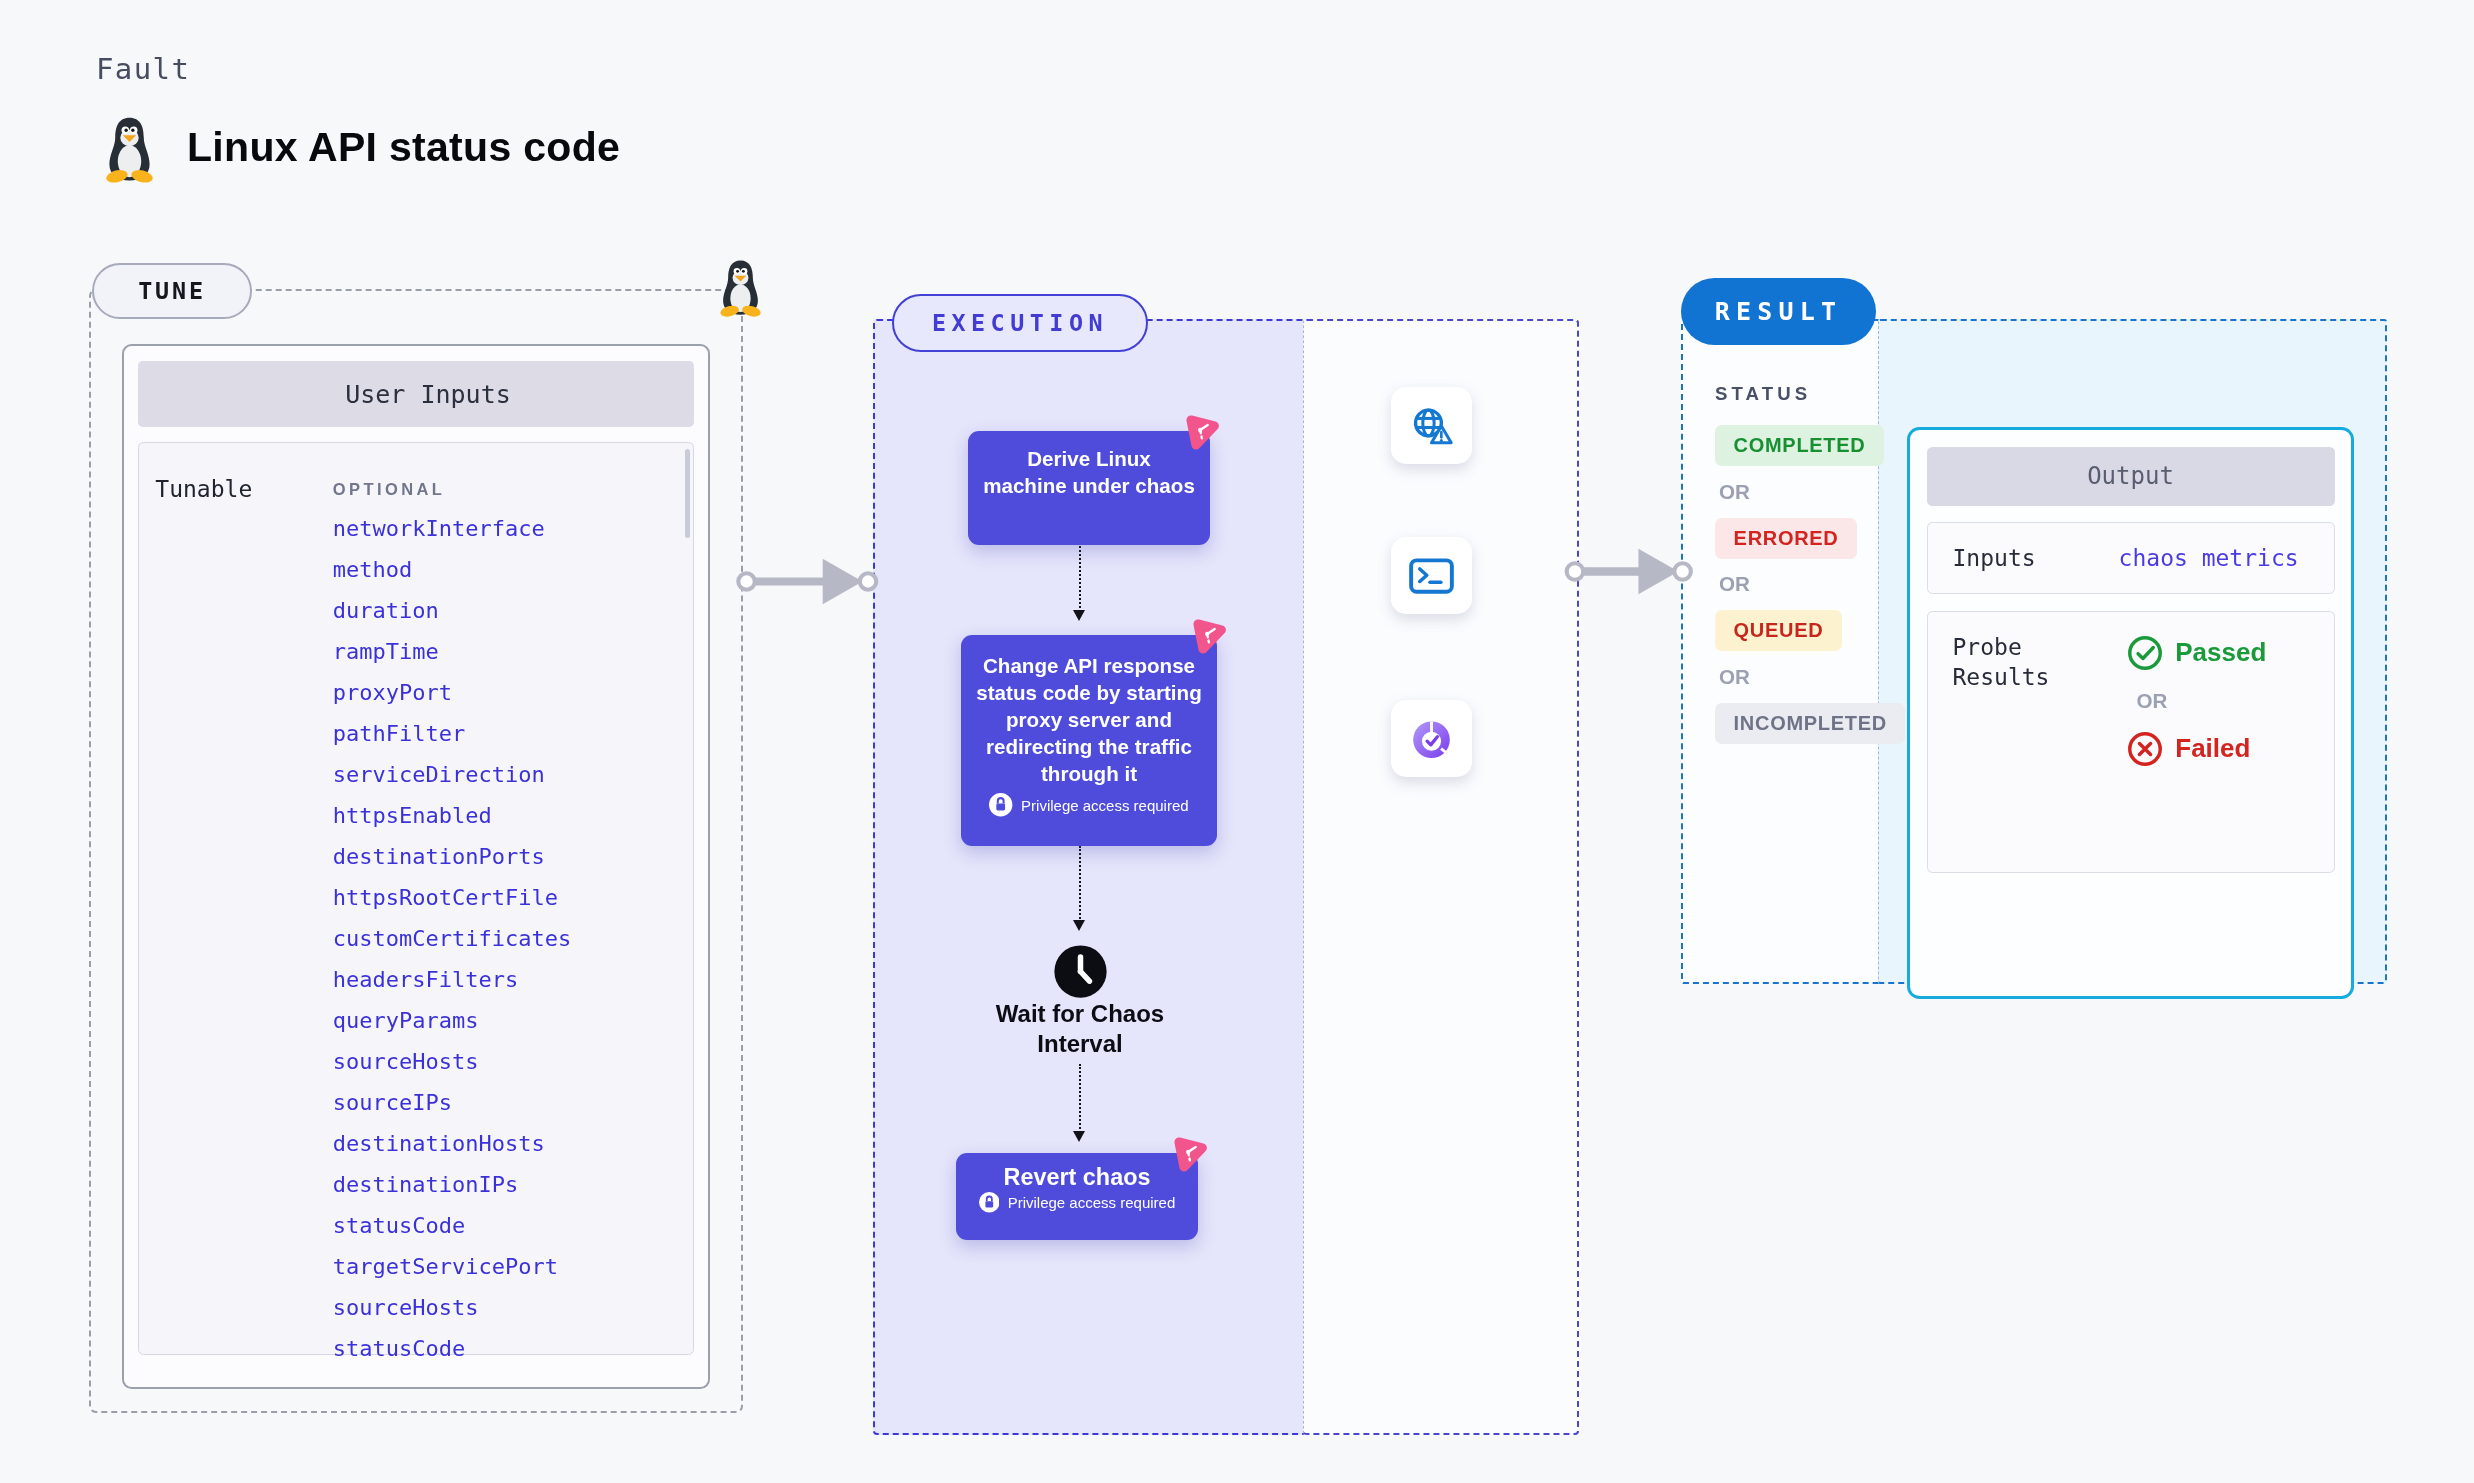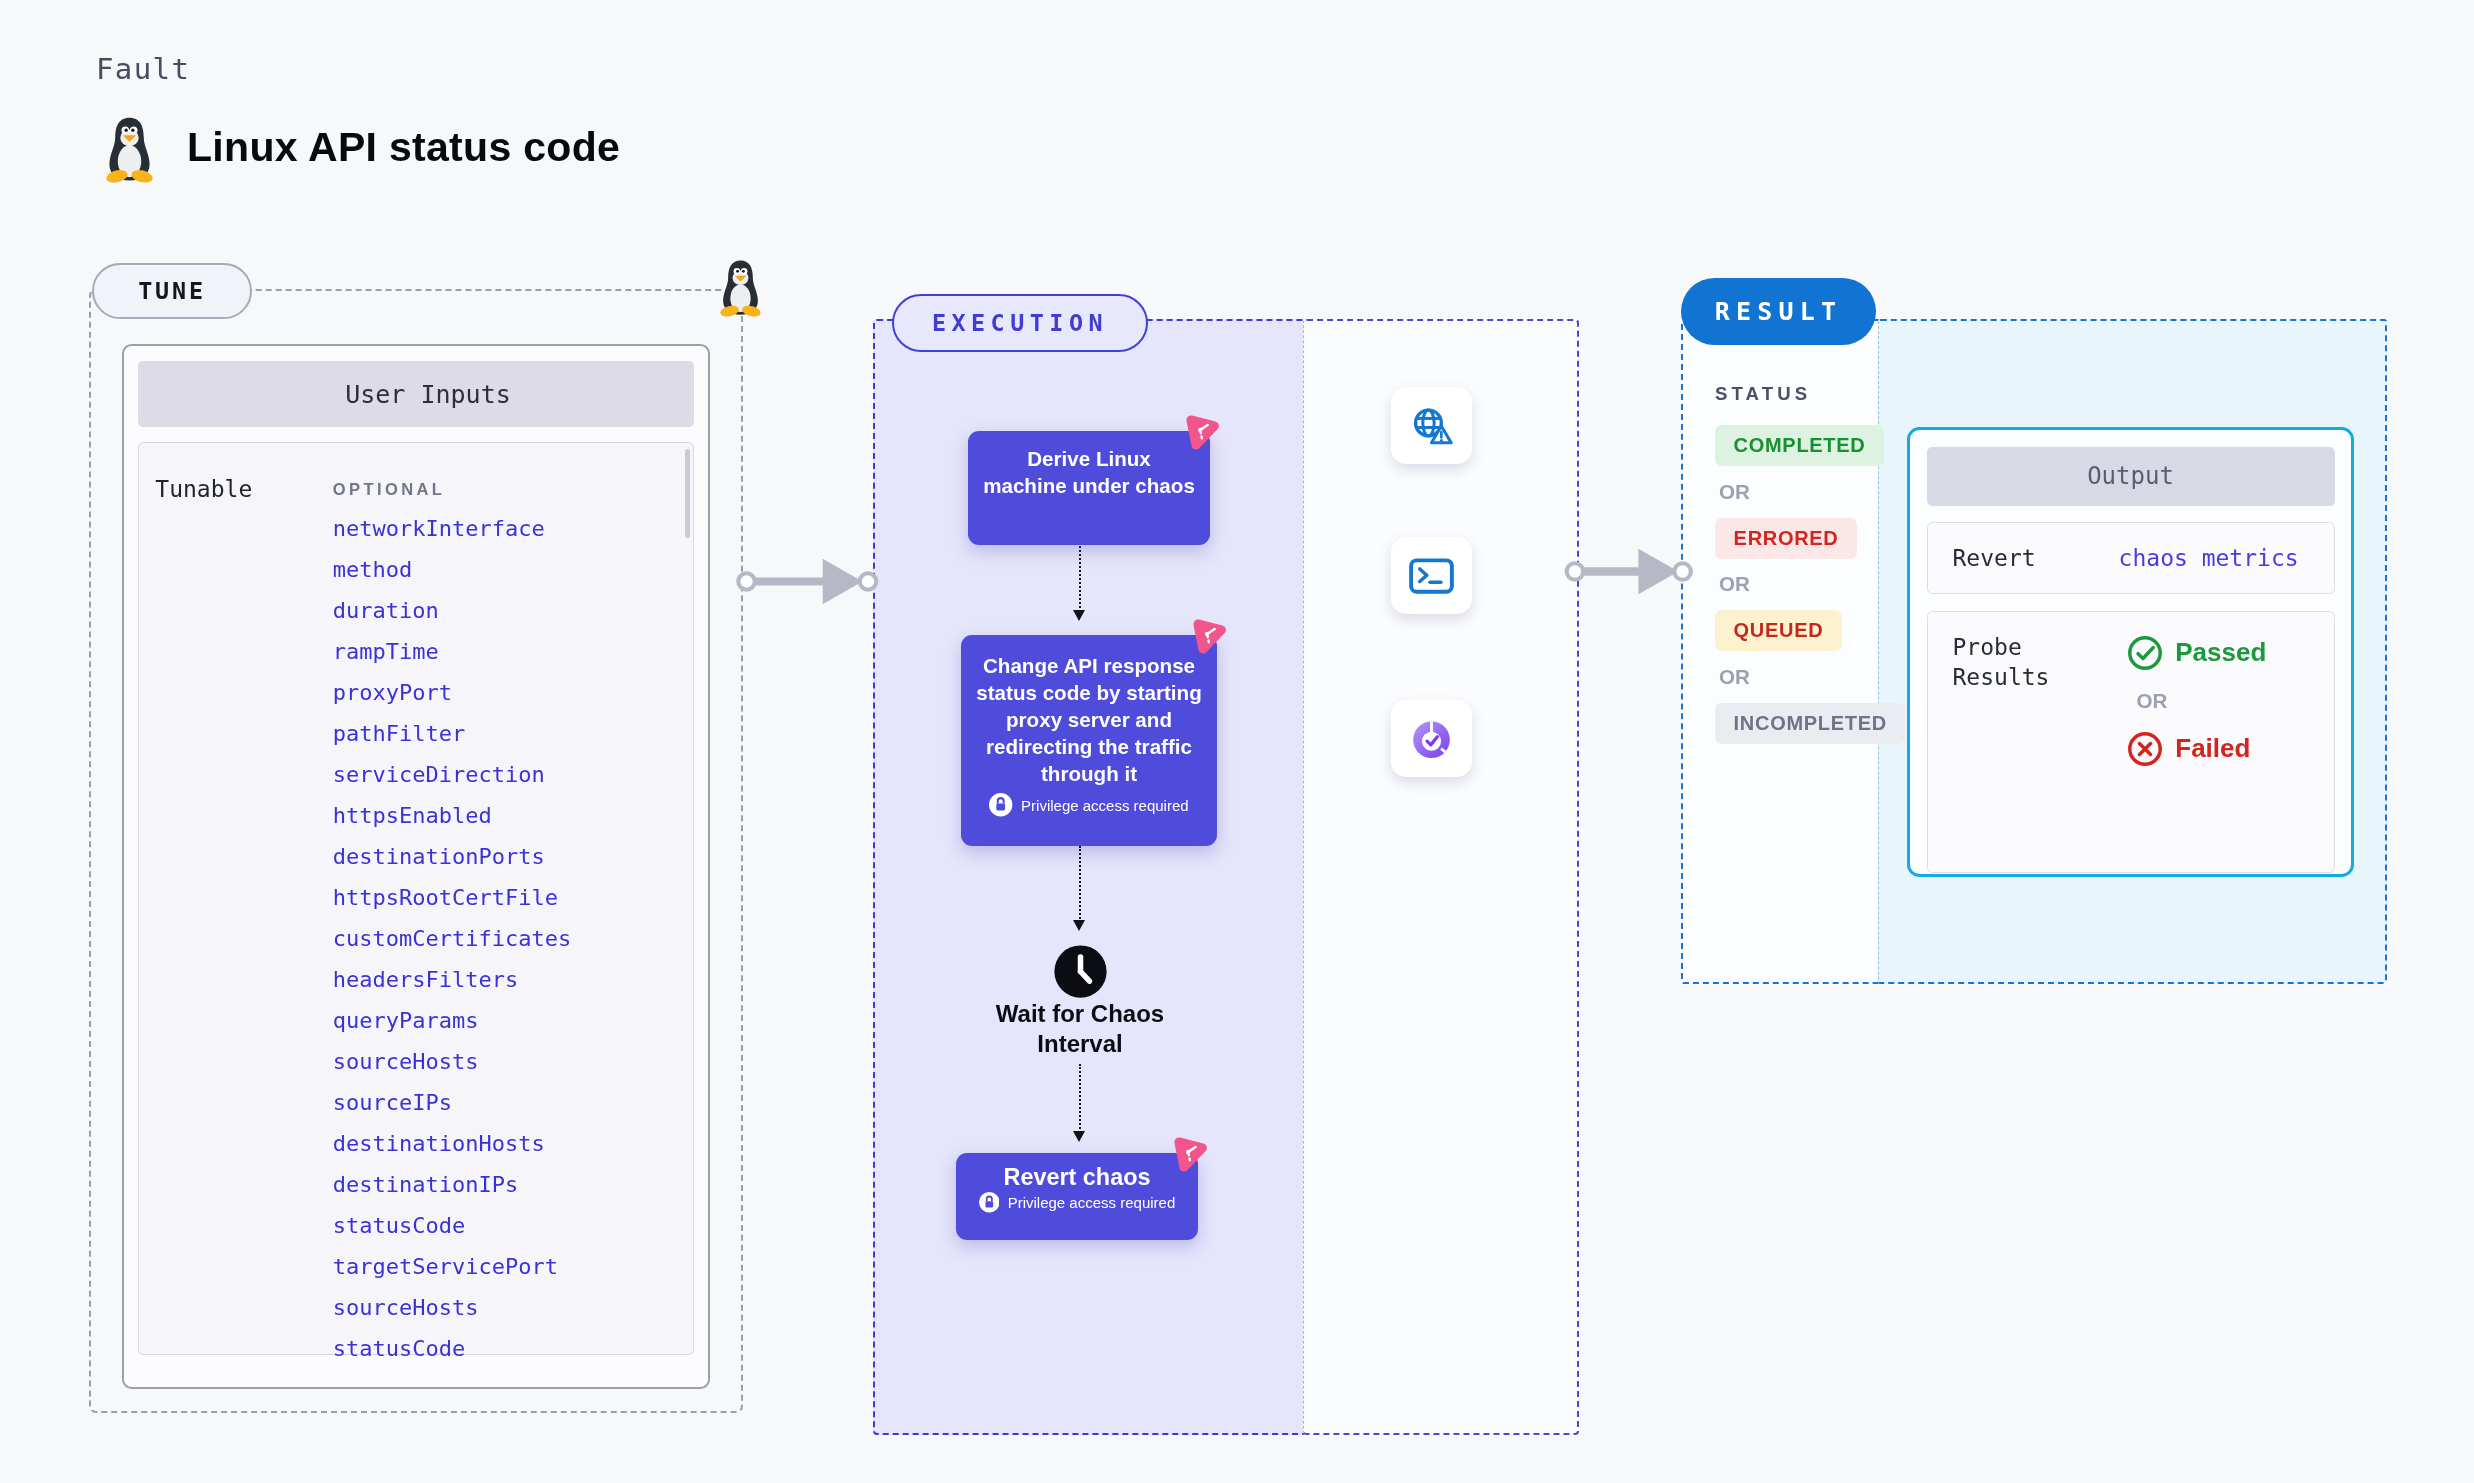--- a/index.html
+++ b/index.html
@@ -84,21 +84,21 @@
               border:2.4px dashed #1a74cd;border-left:1.7px dashed #9cbcd9;border-radius:2.8px;}
   .status-heading{left:1715px;top:383px;font-size:18.6px;font-weight:700;letter-spacing:4.1px;color:#4a5065;z-index:2;}
   .status-stack{left:1715px;top:425px;display:flex;flex-direction:column;gap:13.8px;align-items:flex-start;z-index:2;}
   .badge{font-size:20px;font-weight:700;letter-spacing:0.7px;padding:9px 18.6px;border-radius:6.9px;}
   .tone-success{background:#def2e2;color:#169030;}
   .tone-error{background:#fbe7e7;color:#d3241f;}
   .tone-warning{background:#fdf2cf;color:#c5271d;}
   .tone-neutral{background:#ebecf1;color:#6e7387;}
   .or-label{font-size:20.6px;font-weight:600;color:#9ba1b3;padding-left:4.1px;}
 
-  .output-box{left:1907px;top:427px;width:447px;height:450px;background:#fdfeff;border:3.4px solid #16abdf;
+  .output-box{left:1907px;top:427px;width:447px;height:572px;background:#fdfeff;border:3.4px solid #16abdf;
               border-radius:12.4px;z-index:2;box-sizing:border-box;padding:16.5px;}
   .output-header{height:59px;background:#d9d8e5;border-radius:5.5px;display:flex;align-items:center;
               justify-content:center;font-size:24px;color:#585d6f;}
   .output-row{margin-top:16.5px;border:1.7px solid #dadce6;border-radius:5.5px;background:#fbfbfd;box-sizing:border-box;}
   .metrics-row{height:72px;display:flex;align-items:center;padding:0 25px;}
   .metrics-label{font-size:23px;color:#282c3a;}
   .metrics-value{font-size:23px;color:#4a3be2;margin-left:83px;cursor:pointer;}
   .results-row{height:262px;display:flex;padding:20.6px 25px;}
   .results-label{font-size:23px;line-height:30px;color:#282c3a;width:151px;}
   .results-col{display:flex;flex-direction:column;gap:18px;margin-left:23.4px;margin-top:2.8px;}
@@ -304,21 +304,21 @@
     <div class="badge tone-error">ERRORED</div>
     <div class="or-label">OR</div>
     <div class="badge tone-warning">QUEUED</div>
     <div class="or-label">OR</div>
     <div class="badge tone-neutral">INCOMPLETED</div>
   </div>
 
   <div class="abs output-box">
     <div class="output-header mono">Output</div>
     <div class="output-row metrics-row">
-      <span class="metrics-label mono">Revert</span>
+      <span class="metrics-label mono">Inputs</span>
       <span class="metrics-value mono">chaos metrics</span>
     </div>
     <div class="output-row results-row">
       <div class="results-label mono">Probe Results</div>
       <div class="results-col">
         <div class="verdict">
           <svg viewBox="0 0 52 52">
             <circle cx="26" cy="26" r="22" stroke="#1b9a3c" stroke-width="5" fill="none"></circle>
             <path d="M16 27 l7 7 l15 -16" stroke="#1b9a3c" stroke-width="5" fill="none" stroke-linecap="round" stroke-linejoin="round"></path>
           </svg>

